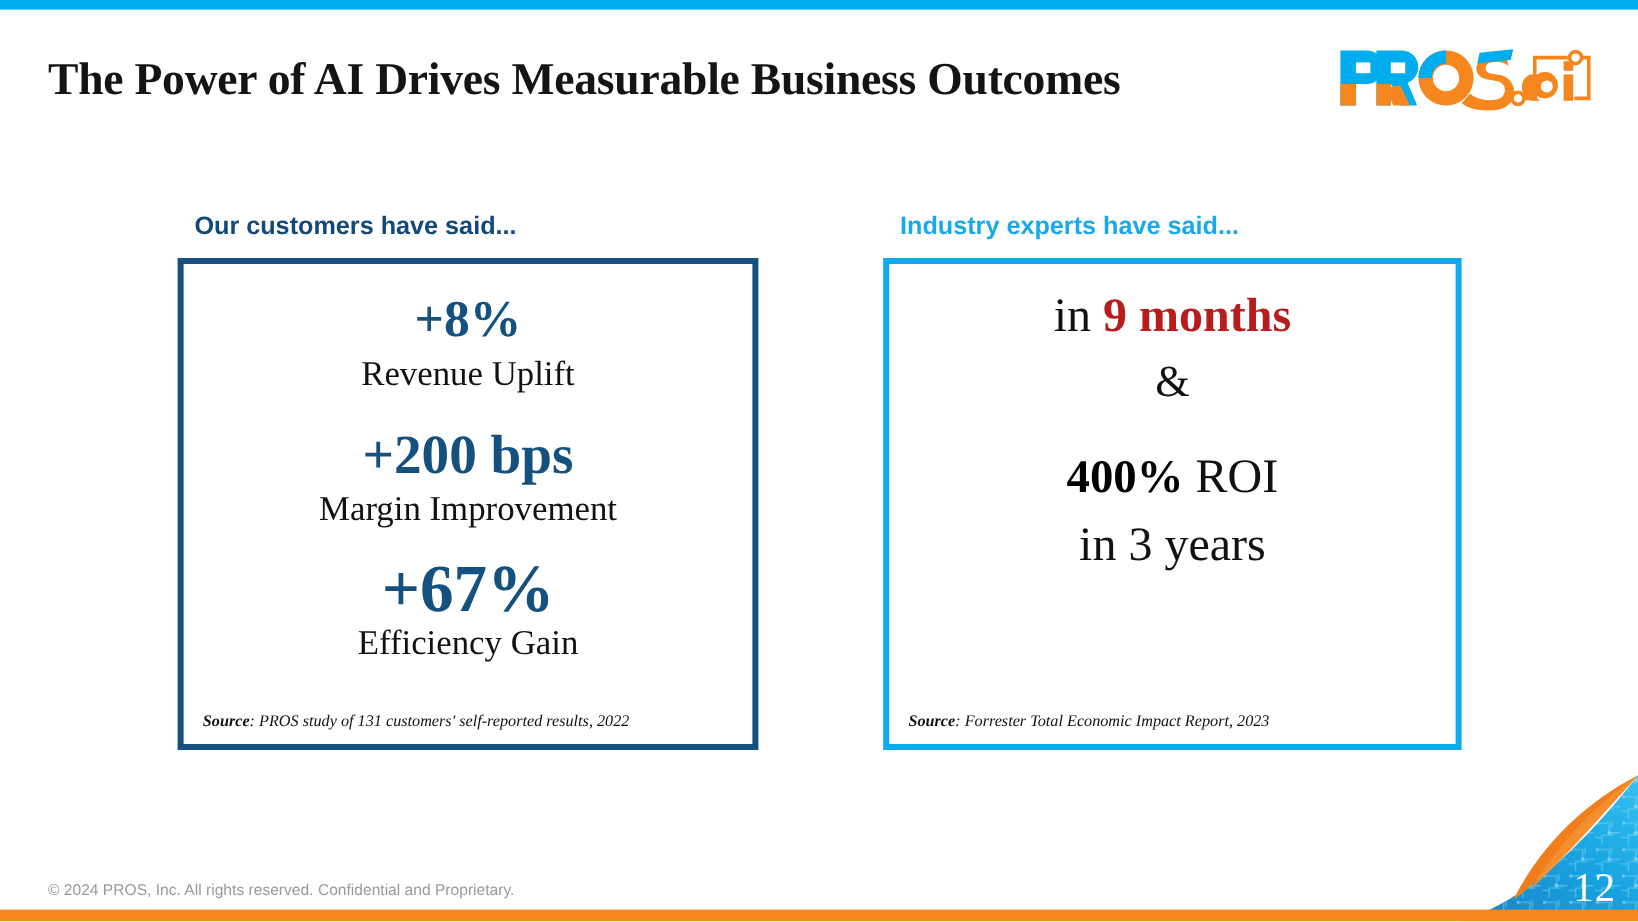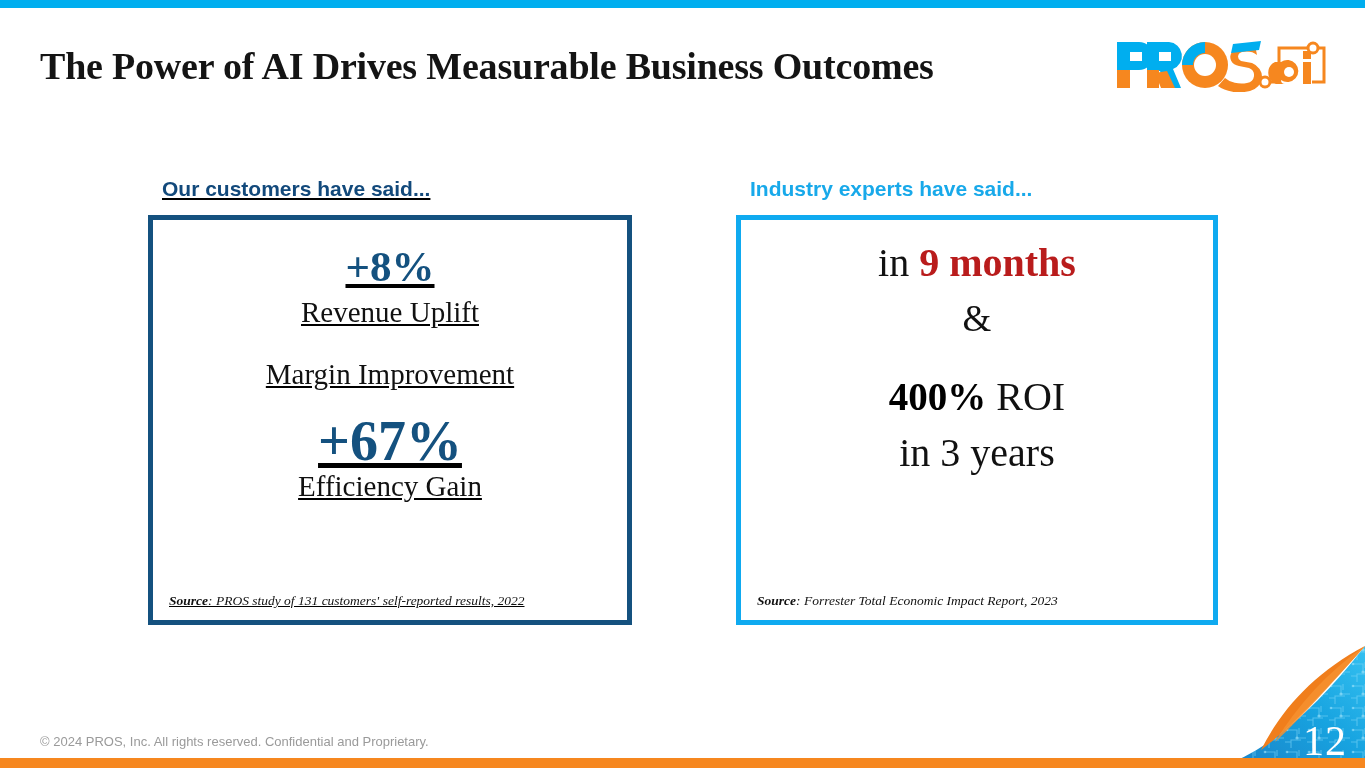--- a/index.html
+++ b/index.html
@@ -22,21 +22,21 @@
     font-weight:bold;font-size:38px;line-height:44px;
     color:#141414;letter-spacing:-0.2px;white-space:nowrap;
   }
 
   
   .logo{position:absolute;left:1113px;top:38px;width:215px;height:54px;}
   .logo svg{display:block;}
 
   
   .col{position:absolute;}
-  .col-left{left:148px;top:176px;width:484px;text-decoration:underline;}
+  .col-left{left:148px;top:176px;width:484px;}
   .col-right{left:736px;top:176px;width:482px;}
 
   .col-head{
     font-family:"Liberation Sans", sans-serif;
     font-weight:bold;font-size:21px;line-height:26px;
     margin:0 0 13px 14px;white-space:nowrap;
   }
   .col-left  .col-head{color:#12497B;}
   .col-right .col-head{color:#18A9EA;}
 
@@ -101,21 +101,21 @@
     font-size:13px;color:#9a9a9a;white-space:nowrap;
   }
   .footer-bar{position:absolute;left:0;bottom:0;width:1365px;height:10px;background:#F6871F;}
 
   
   .corner{position:absolute;right:0;bottom:0;width:190px;height:130px;}
   .corner svg{display:block;}
   .page-num{
     position:absolute;right:18px;bottom:10px;
     font-family:"Liberation Serif", serif;
-    font-size:42px;color:#ffffff;line-height:34px;
+    font-size:34px;color:#ffffff;line-height:34px;
     letter-spacing:1px;
   }
 </style>
 </head>
 <body>
 
 <div class="slide">
 
   <div class="top-bar"></div>
 
@@ -157,20 +157,21 @@
     <div class="col-head">Our customers have said...</div>
     <div class="card card-left">
       <div class="card-body">
 
         <div class="stat s1">
           <div class="value">+8%</div>
           <div class="label">Revenue Uplift</div>
         </div>
 
         <div class="stat s2">
+          <div class="value">+200 bps</div>
           <div class="label">Margin Improvement</div>
         </div>
 
         <div class="stat s3">
           <div class="value">+67%</div>
           <div class="label">Efficiency Gain</div>
         </div>
 
       </div>
       <div class="source"><b>Source</b><span>: PROS study of 131 customers' self-reported results, 2022</span></div>

